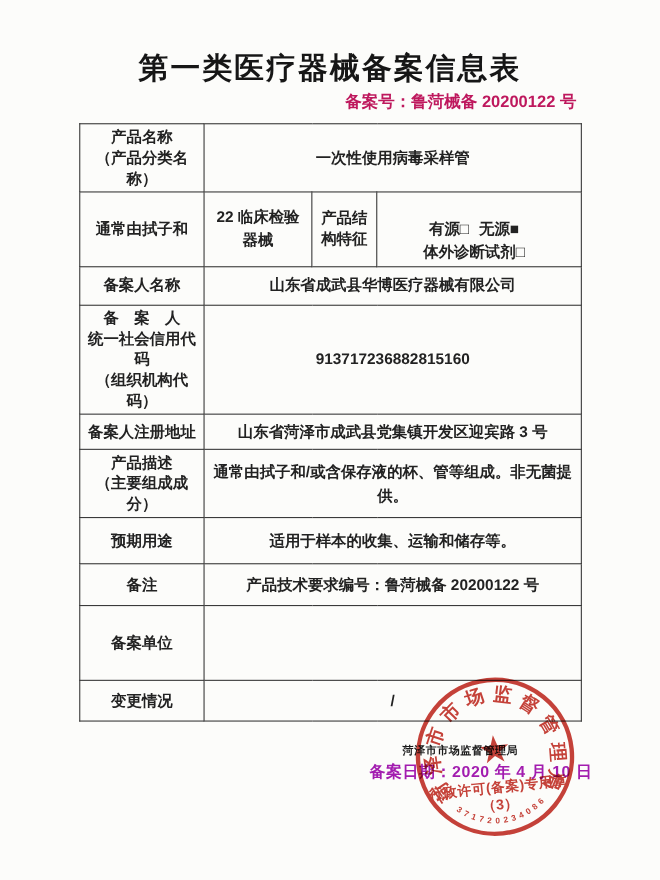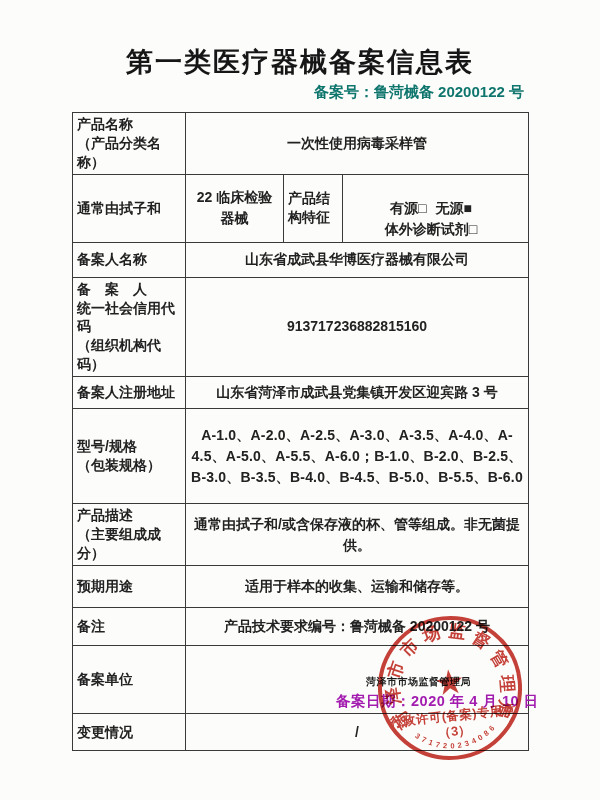--- a/index.html
+++ b/index.html
@@ -13,34 +13,34 @@
     position:relative;width:600px;height:800px;
     background:#fcfcfa;overflow:hidden;
   }
   .title{
     position:absolute;top:44px;left:0;width:100%;
     text-align:center;font-size:27px;font-weight:bold;
     letter-spacing:2px;color:#161616;
   }
   .reg-no{
     position:absolute;top:83px;right:76px;
-    font-size:15px;font-weight:bold;color:#0f766e;
+    font-size:15px;font-weight:bold;color:#be185d;
   }
   table.form{
     position:absolute;left:72px;top:112px;
     width:456px;border-collapse:collapse;table-layout:fixed;
   }
   table.form td{
     border:1.6px solid #3a3a3a;
     font-size:14px;font-weight:bold;color:#222;
     padding:2px 4px;vertical-align:middle;
     overflow:hidden;
   }
   td.lbl{
-    text-align:left;white-space:pre-line;line-height:1.35;
+    text-align:center;white-space:pre-line;line-height:1.35;
   }
   td.val{
     text-align:center;padding-left:12px;white-space:pre-line;line-height:1.5;
   }
   td.val-spec{font-size:13.5px;letter-spacing:0.2px;}
   .opt{margin-right:9px;white-space:nowrap;}
   
   .seal{
     position:absolute;left:378px;top:616px;width:144px;height:144px;
     transform:rotate(-6deg);
@@ -116,25 +116,20 @@
     <tr style="height:62px">
       <td class="lbl">备　案　人
 统一社会信用代码
 （组织机构代码）</td>
       <td class="val" colspan="3">913717236882815160</td>
     </tr>
     <tr style="height:32px">
       <td class="lbl">备案人注册地址</td>
       <td class="val" colspan="3">山东省菏泽市成武县党集镇开发区迎宾路 3 号</td>
     </tr>
-    <tr style="height:95px">
-      <td class="lbl">型号/规格
-（包装规格）</td>
-      <td class="val val-spec" colspan="3">A-1.0、A-2.0、A-2.5、A-3.0、A-3.5、A-4.0、A-4.5、A-5.0、A-5.5、A-6.0；B-1.0、B-2.0、B-2.5、B-3.0、B-3.5、B-4.0、B-4.5、B-5.0、B-5.5、B-6.0</td>
-    </tr>
     <tr style="height:62px">
       <td class="lbl">产品描述
 （主要组成成分）</td>
       <td class="val" colspan="3">通常由拭子和/或含保存液的杯、管等组成。非无菌提供。</td>
     </tr>
     <tr style="height:42px">
       <td class="lbl">预期用途</td>
       <td class="val" colspan="3">适用于样本的收集、运输和储存等。</td>
     </tr>
     <tr style="height:38px">

